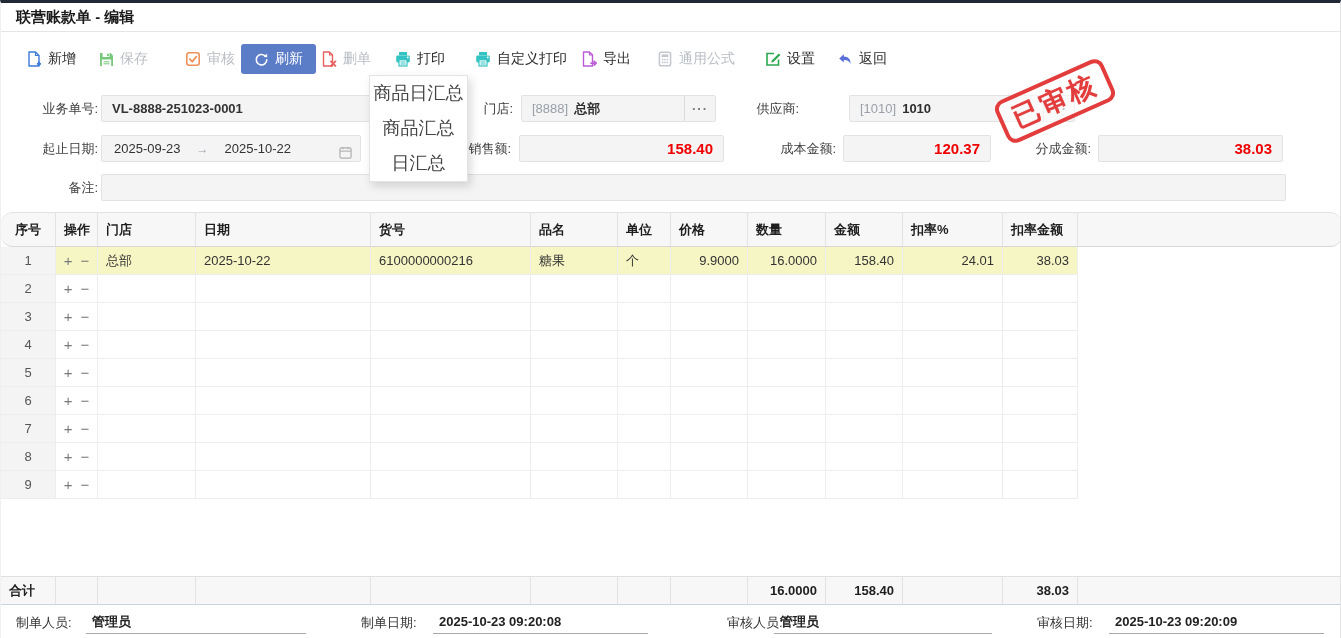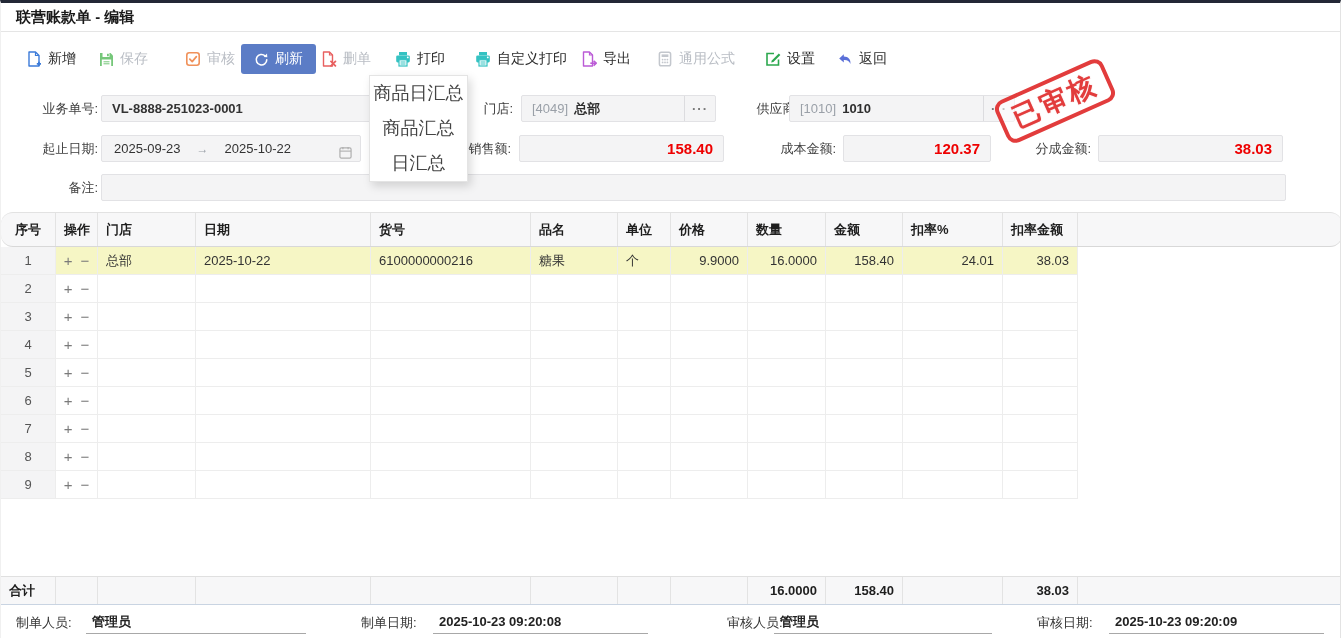--- a/index.html
+++ b/index.html
@@ -28,21 +28,21 @@
   .fl{position:absolute;height:27px;line-height:27px;text-align:right;color:#404040;font-size:13px;}
   .ff{position:absolute;height:27px;line-height:25px;background:#f4f4f5;border:1px solid #e2e2e5;
     border-radius:2px;box-sizing:border-box;font-size:13px;color:#333;}
   .ff .code{color:#9aa0a8;margin-right:6px;}
   .ff .name{font-weight:bold;color:#2e2e2e;}
   .more-btn{position:absolute;right:0;top:0;bottom:0;width:30px;border-left:1px solid #dcdcdf;
     text-align:center;color:#777;line-height:25px;letter-spacing:1px;cursor:pointer;font-weight:bold;}
   .amt{text-align:right;padding-right:10px;color:#ee0000;font-weight:bold;font-size:15px;}
   #biz-label{top:9px;left:0;width:97px;}   #biz-field{top:9px;left:100px;width:277px;font-weight:bold;padding-left:10px;}
   #store-label{top:9px;left:420px;width:92px;} #store-field{top:9px;left:520px;width:195px;padding-left:10px;}
-  #supplier-label{top:9px;left:700px;width:98px;} #supplier-field{top:9px;left:788px;width:226px;padding-left:10px;}
+  #supplier-label{top:9px;left:700px;width:98px;} #supplier-field{top:9px;left:848px;width:226px;padding-left:10px;}
   #range-label{top:49px;left:0;width:97px;} #range-field{top:49px;left:100px;width:260px;padding-left:12px;}
   #sales-label{top:49px;left:440px;width:70px;} #sales-field{top:49px;left:518px;width:205px;}
   #cost-label{top:49px;left:745px;width:90px;}  #cost-field{top:49px;left:842px;width:148px;}
   #share-label{top:49px;left:1000px;width:90px;} #share-field{top:49px;left:1097px;width:185px;}
   #remark-label{top:88px;left:0;width:97px;} #remark-field{top:88px;left:100px;width:1185px;}
   .range-arrow{color:#9aa0a8;margin:0 16px;font-size:12px;}
   .cal-icon{position:absolute;right:8px;top:6px;cursor:pointer;}
   
   .stamp{position:absolute;left:995px;top:75px;z-index:50;transform:rotate(-24deg);
     color:#e23c3c;border:4px solid #e23c3c;border-radius:10px;padding:1px 10px;
@@ -212,21 +212,21 @@
     </div>
 
   <div class="form">
     <div class="fl" id="biz-label">业务单号:</div>
     <div class="ff" id="biz-field">
       <span>VL-8888-251023-0001</span>
     </div>
 
     <div class="fl" id="store-label">门店:</div>
     <div class="ff" id="store-field">
-      <span class="code">[4049]</span><span class="name">总部</span>
+      <span class="code">[8888]</span><span class="name">总部</span>
       <span class="more-btn">···</span>
     </div>
 
     <div class="fl" id="supplier-label">供应商:</div>
     <div class="ff" id="supplier-field">
       <span class="code">[1010]</span><span class="name">1010</span>
       <span class="more-btn">···</span>
     </div>
 
     <div class="fl" id="range-label">起止日期:</div>

